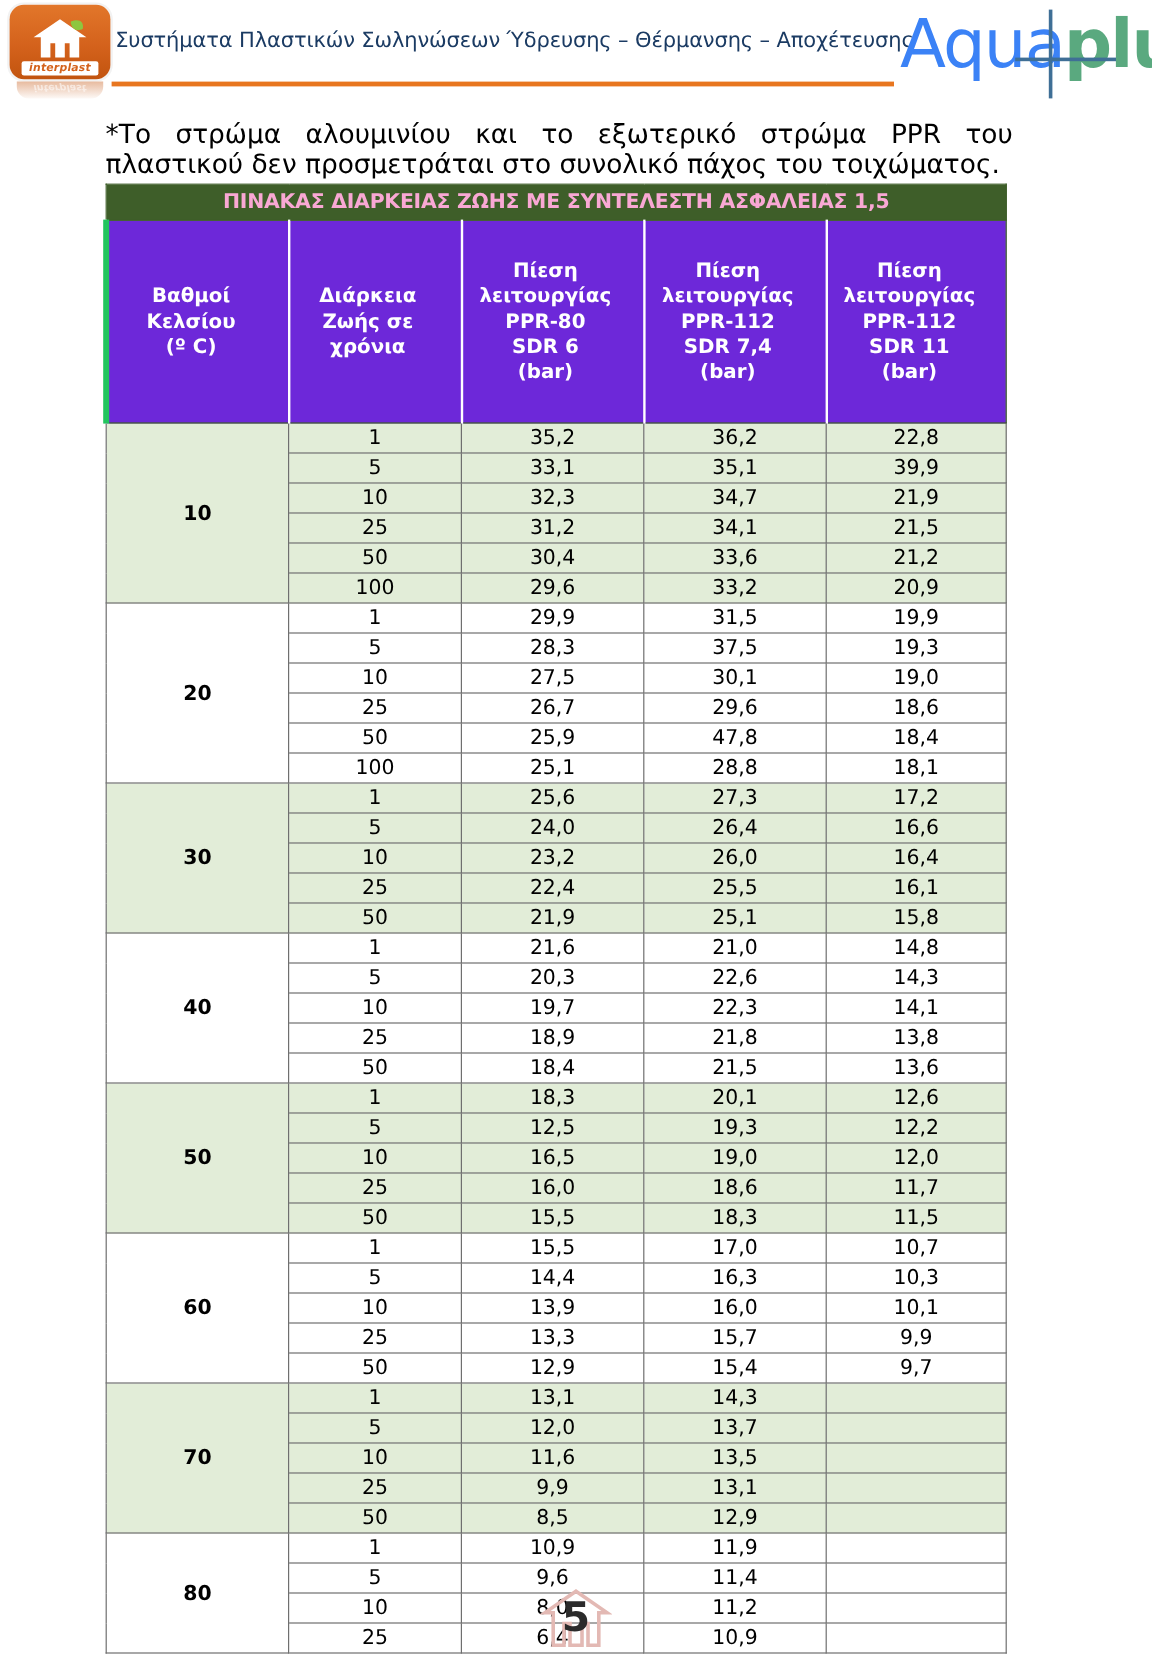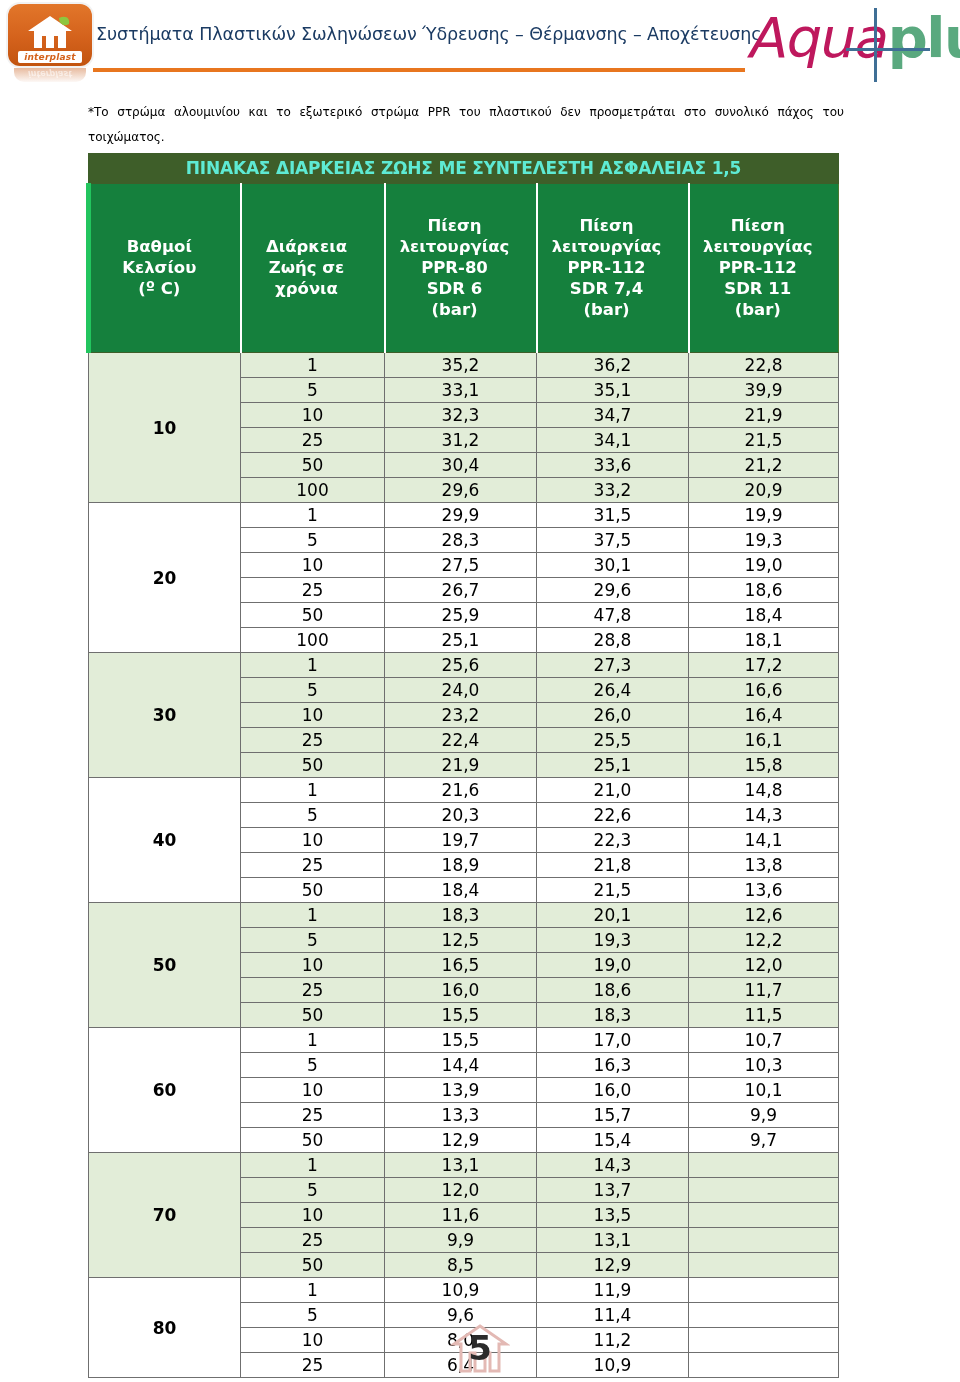--- a/index.html
+++ b/index.html
@@ -121,21 +121,21 @@
   .aqua-text {
     position: absolute;
     left: 0;
     top: 2px;
     font-size: 56px;
     line-height: 56px;
     font-weight: normal;
     letter-spacing: -1.5px;
     white-space: nowrap;
   }
-  .aqua-part { color: #be185d; font-style: italic; }
+  .aqua-part { color: #3b82f6; }
   .plus-part { color: #5aa97f; font-weight: bold; }
   .aqua-cross-v {
     position: absolute;
     left: 124px;
     top: 0px;
     width: 3px;
     height: 74px;
     background: #3f6f96;
   }
   .aqua-cross-h {
@@ -146,21 +146,21 @@
     height: 3px;
     background: #3f6f96;
   }
 
   
   .note {
     position: absolute;
     left: 88px;
     top: 100px;
     width: 756px;
-    font-size: 12px;
+    font-size: 22px;
     line-height: 25px;
     color: #000000;
     text-align: justify;
   }
 
   
   .table-wrap {
     position: absolute;
     left: 86px;
     top: 153px;
@@ -172,31 +172,31 @@
     width: 750px;
   }
   table.dur col.c-temp { width: 152px; }
   table.dur col.c-years { width: 144px; }
   table.dur col.c-p1 { width: 152px; }
   table.dur col.c-p2 { width: 152px; }
   table.dur col.c-p3 { width: 150px; }
 
   .title-bar td {
     background: #3e5e29;
-    color: #5eead4;
+    color: #f9a8d4;
     font-size: 17px;
     font-weight: bold;
     text-align: center;
     padding: 4px 0 5px 0;
     border: 1px solid #3e5e29;
     letter-spacing: -0.2px;
   }
 
   .head-row th {
-    background: #15803d;
+    background: #6d28d9;
     color: #ffffff;
     font-size: 16.5px;
     font-weight: bold;
     line-height: 21px;
     text-align: center;
     vertical-align: middle;
     border-left: 2px solid #ffffff;
     border-right: 2px solid #ffffff;
     border-top: 1px solid #4b7730;
     border-bottom: 1px solid #3e5e29;

